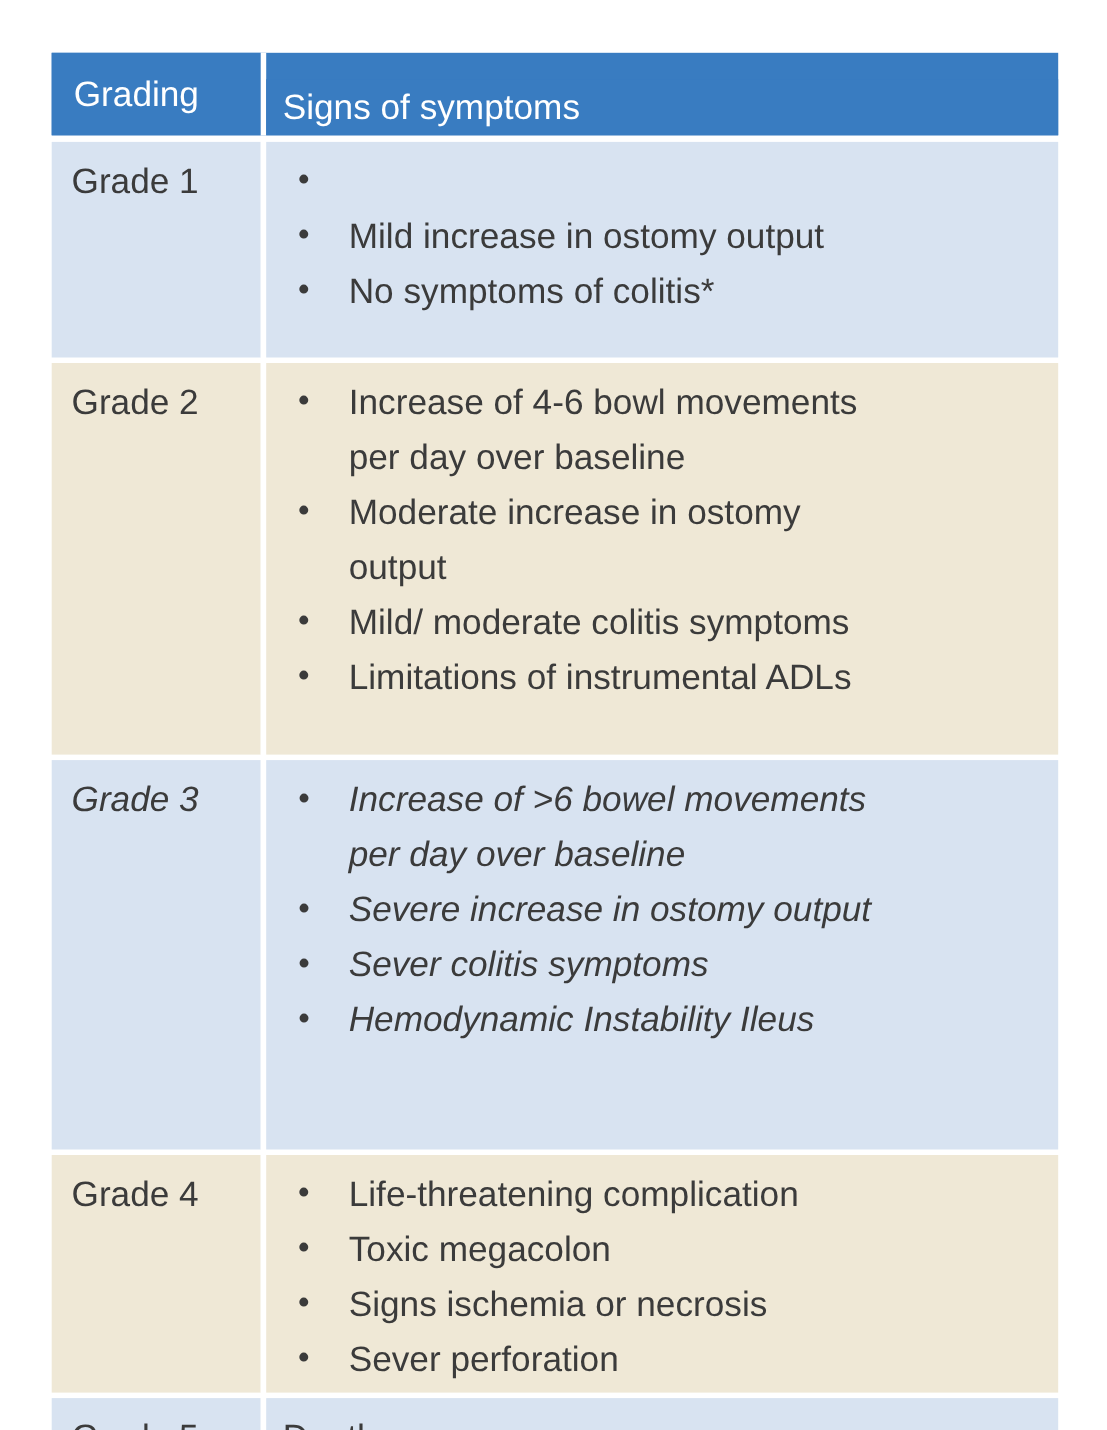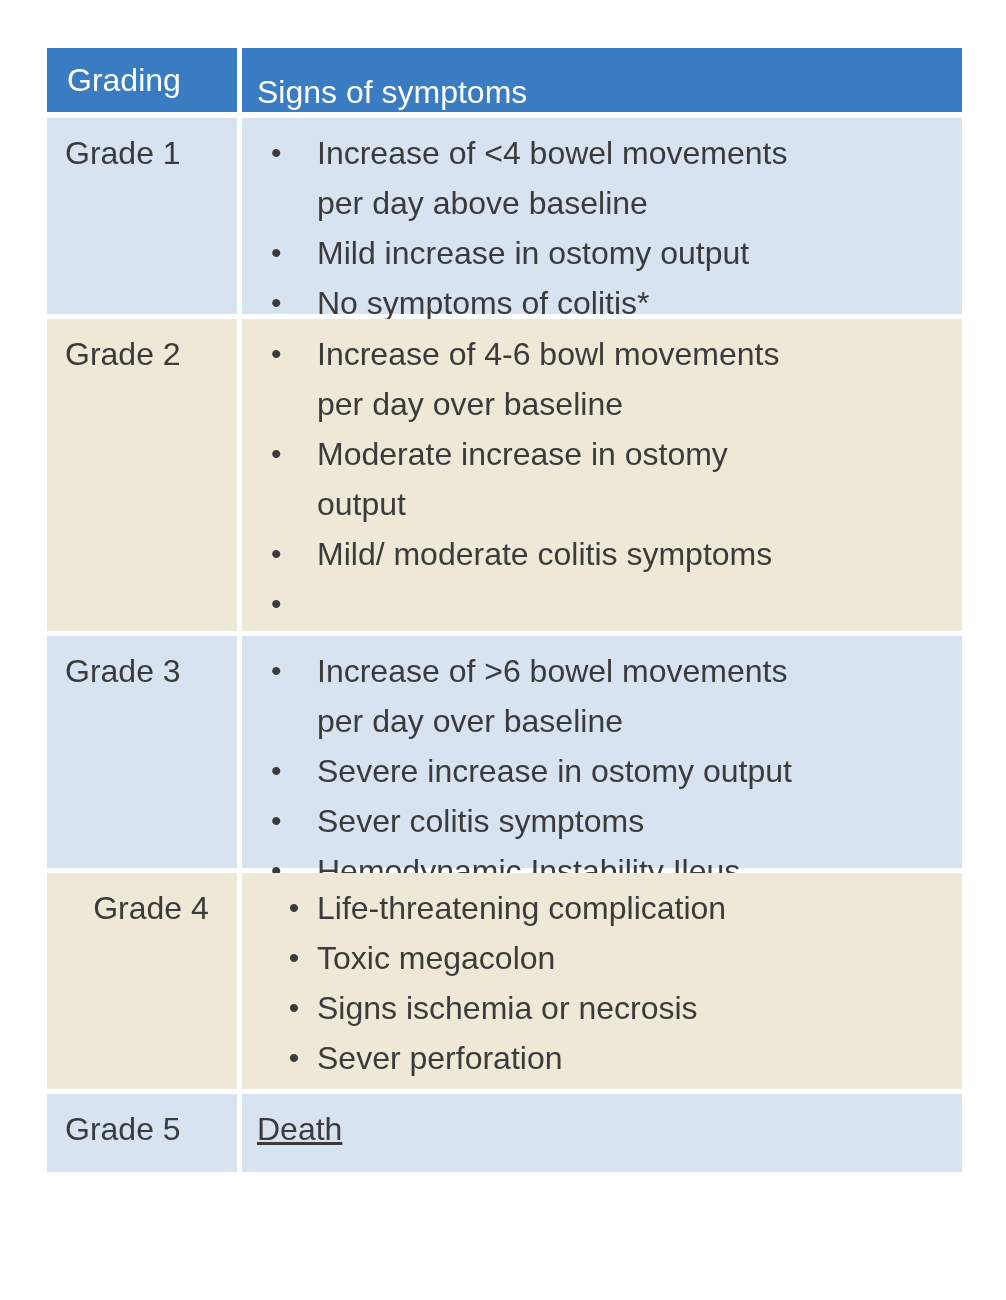--- a/index.html
+++ b/index.html
@@ -22,21 +22,21 @@
   }
 
   .row{
     display:flex;
     margin-bottom:5px;
   }
 
   .row.header{
     background:var(--header-bg);
     color:var(--header-text);
-    height:64px;
+    height:75px;
     font-size:34px;
     margin-bottom:6px;
   }
   .row.header .cell-grade,
   .row.header .cell-content{
     display:flex;
     align-items:center;
     background:var(--header-bg);
   }
 
@@ -61,23 +61,23 @@
   .cell-content{
     flex:1;
     padding:10px 8px 0 0;
     font-size:32px;
     line-height:50px;
   }
   .row.header .cell-content{padding:0 0 0 15px;line-height:normal;margin-top:24px;}
 
   
   .row[data-row="0"]{height:196px;}
-  .row[data-row="1"]{height:312px;}
-  .row[data-row="2"]{height:232px;}
-  .row[data-row="3"]{height:216px;text-align:center;}
+  .row[data-row="1"]{height:356px;}
+  .row[data-row="2"]{height:354px;font-style:italic;}
+  .row[data-row="3"]{height:216px;}
   .row[data-row="4"]{height:78px;}
 
   ul.symptom-list{list-style:none;}
   ul.symptom-list li{
     display:flex;
     align-items:flex-start;
   }
   .bullet{
     flex:0 0 75px;
     padding-left:29px;
@@ -104,22 +104,20 @@
     <div class="cell-content">Signs of symptoms</div>
   </div>
   <div id="rows-container">
       <div class="row bg-blue" data-row="0">
         <div class="cell-grade">Grade 1</div>
         <div class="col-divider"></div>
         <div class="cell-content">
           <ul class="symptom-list">
             <li>
               <span class="bullet">•</span>
-              <span class="bullet-text">Increase of &lt;4 bowel movements
-per day above baseline</span>
             </li>
             <li>
               <span class="bullet">•</span>
               <span class="bullet-text">Mild increase in ostomy output</span>
             </li>
             <li>
               <span class="bullet">•</span>
               <span class="bullet-text">No symptoms of colitis*</span>
             </li>
           </ul>
@@ -139,20 +137,21 @@
               <span class="bullet">•</span>
               <span class="bullet-text">Moderate increase in ostomy
 output</span>
             </li>
             <li>
               <span class="bullet">•</span>
               <span class="bullet-text">Mild/ moderate colitis symptoms</span>
             </li>
             <li>
               <span class="bullet">•</span>
+              <span class="bullet-text">Limitations of instrumental ADLs</span>
             </li>
           </ul>
         </div>
       </div>
       <div class="row bg-blue" data-row="2">
         <div class="cell-grade">Grade 3</div>
         <div class="col-divider"></div>
         <div class="cell-content">
           <ul class="symptom-list">
             <li>

